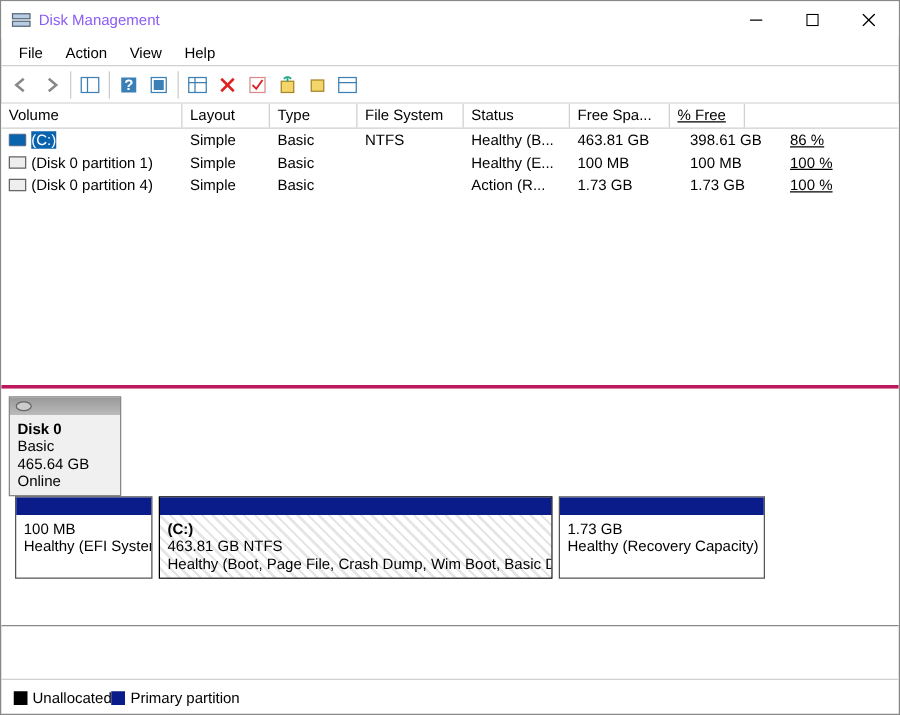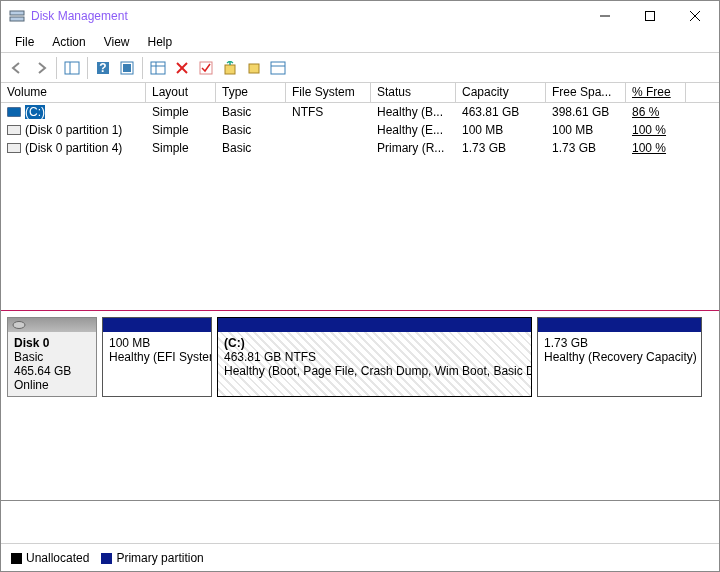--- a/index.html
+++ b/index.html
@@ -14,55 +14,55 @@
 
 .menubar { display: flex; gap: 2px; padding: 2px 6px; border-bottom: 1px solid #d0d0d0; height: 22px; align-items:center; }
 .menubar span { padding: 2px 8px; text-align: center; }
 
 
 .toolbar { display: flex; align-items: center; gap: 0px; padding: 2px 4px; height: 30px; border-bottom: 1px solid #d0d0d0; }
 .toolbar .btn { width: 24px; height: 24px; display:flex; align-items:center; justify-content:center; border:1px solid transparent; }
 .toolbar .sep { width:1px; height:22px; background:#ccc; margin:0 3px; }
 
 
-.volumes { flex: 0 0 228px; border-bottom: 1px solid #be185d; background:#fff; overflow:hidden; }
+.volumes { flex: 0 0 228px; border-bottom: 3px solid #be185d; background:#fff; overflow:hidden; }
 .vol-header { display:flex; background:#fff; border-bottom:1px solid #d0d0d0; height:20px; }
 .vol-header div { border-right:1px solid #d0d0d0; padding:2px 6px; font-size:12px; white-space:nowrap; overflow:hidden; }
 .vol-row { display:flex; height:18px; align-items:center; }
 .vol-row div { padding:1px 6px; white-space:nowrap; overflow:hidden; }
 .vol-row.selected .vol-name span { background:#0a64ad; color:#fff; }
 .vol-name { display:flex; align-items:center; gap:4px; }
 .driveico { width:14px; height:10px; background:#7aa7d6; border:1px solid #4d6e96; border-radius:1px; display:inline-block; }
 .partico { width:14px; height:10px; background:#eee; border:1px solid #666; display:inline-block; }
 
 .c-vol { width:145px; }
 .c-lay { width:70px; }
 .c-type { width:70px; }
 .c-fs  { width:85px; }
 .c-stat{ width:85px; }
 .c-cap { width:90px; }
 .c-free{ width:80px; }
 .c-pct { width:60px;text-decoration:underline; }
 
 
 .diskpane { flex: 0 0 190px; background:#fff; border-bottom:1px solid #888; padding:6px; }
-.diskrow { display:flex; height:80px; }
+.diskrow { display:flex; height:80px;flex-direction:column; }
 .diskinfo { width:90px; background:#f0f0f0; border:1px solid #888; padding:4px 6px; }
 .diskinfo .stripe { height:14px; background:linear-gradient(#999,#bbb); margin:-4px -6px 4px -6px; display:flex; align-items:center; padding-left:4px; }
 .map { flex:1; display:flex; gap:5px; margin-left:5px; }
 .part { border:1px solid #555; display:flex; flex-direction:column; }
 .part .bar { height:14px; background:#0a1b8a; }
 .part .body { flex:1; padding:4px 6px; overflow:hidden; white-space:nowrap; font-size:12px; }
 .part.selected .body { 
   background: repeating-linear-gradient(45deg,#fff,#fff 4px,#e6e6e6 4px,#e6e6e6 6px);
 }
 .part.selected { border:1px solid #000; box-shadow: inset 0 0 0 1px #000; }
 
 
-.legend { height:28px; display:flex; align-items:center; gap:12px; padding:0 10px; border-top:1px solid #d0d0d0; }
+.legend { height:28px; display:flex; align-items:center; padding:0 10px; border-top:1px solid #d0d0d0; }
 .swatch { width:11px; height:11px; display:inline-block; margin-right:4px; vertical-align:middle; }
 .sw-black { background:#000; }
 .sw-blue  { background:#0a1b8a; }
 
 svg { display:block; }
 </style>
 </head>
 <body>
 
 <div class="titlebar">
@@ -168,21 +168,20 @@
     </div>
 </div>
 
 <div class="volumes">
   <div class="vol-header">
     <div class="c-vol">Volume</div>
     <div class="c-lay">Layout</div>
     <div class="c-type">Type</div>
     <div class="c-fs">File System</div>
     <div class="c-stat">Status</div>
-    <div class="c-cap">Capacity</div>
     <div class="c-free">Free Spa...</div>
     <div class="c-pct">% Free</div>
   </div>
   <div id="vol-body">
       <div class="vol-row selected">
         <div class="c-vol vol-name">
           <span class="driveico"></span>
           <span>(C:)</span>
         </div>
         <div class="c-lay">Simple</div>
@@ -207,21 +206,21 @@
         <div class="c-pct">100 %</div>
       </div>
       <div class="vol-row">
         <div class="c-vol vol-name">
           <span class="partico"></span>
           <span>(Disk 0 partition 4)</span>
         </div>
         <div class="c-lay">Simple</div>
         <div class="c-type">Basic</div>
         <div class="c-fs"></div>
-        <div class="c-stat">Primary (R...</div>
+        <div class="c-stat">Action (R...</div>
         <div class="c-cap">1.73 GB</div>
         <div class="c-free">1.73 GB</div>
         <div class="c-pct">100 %</div>
       </div>
     </div>
 </div>
 
 <div class="diskpane">
   <div class="diskrow">
     <div class="diskinfo">

